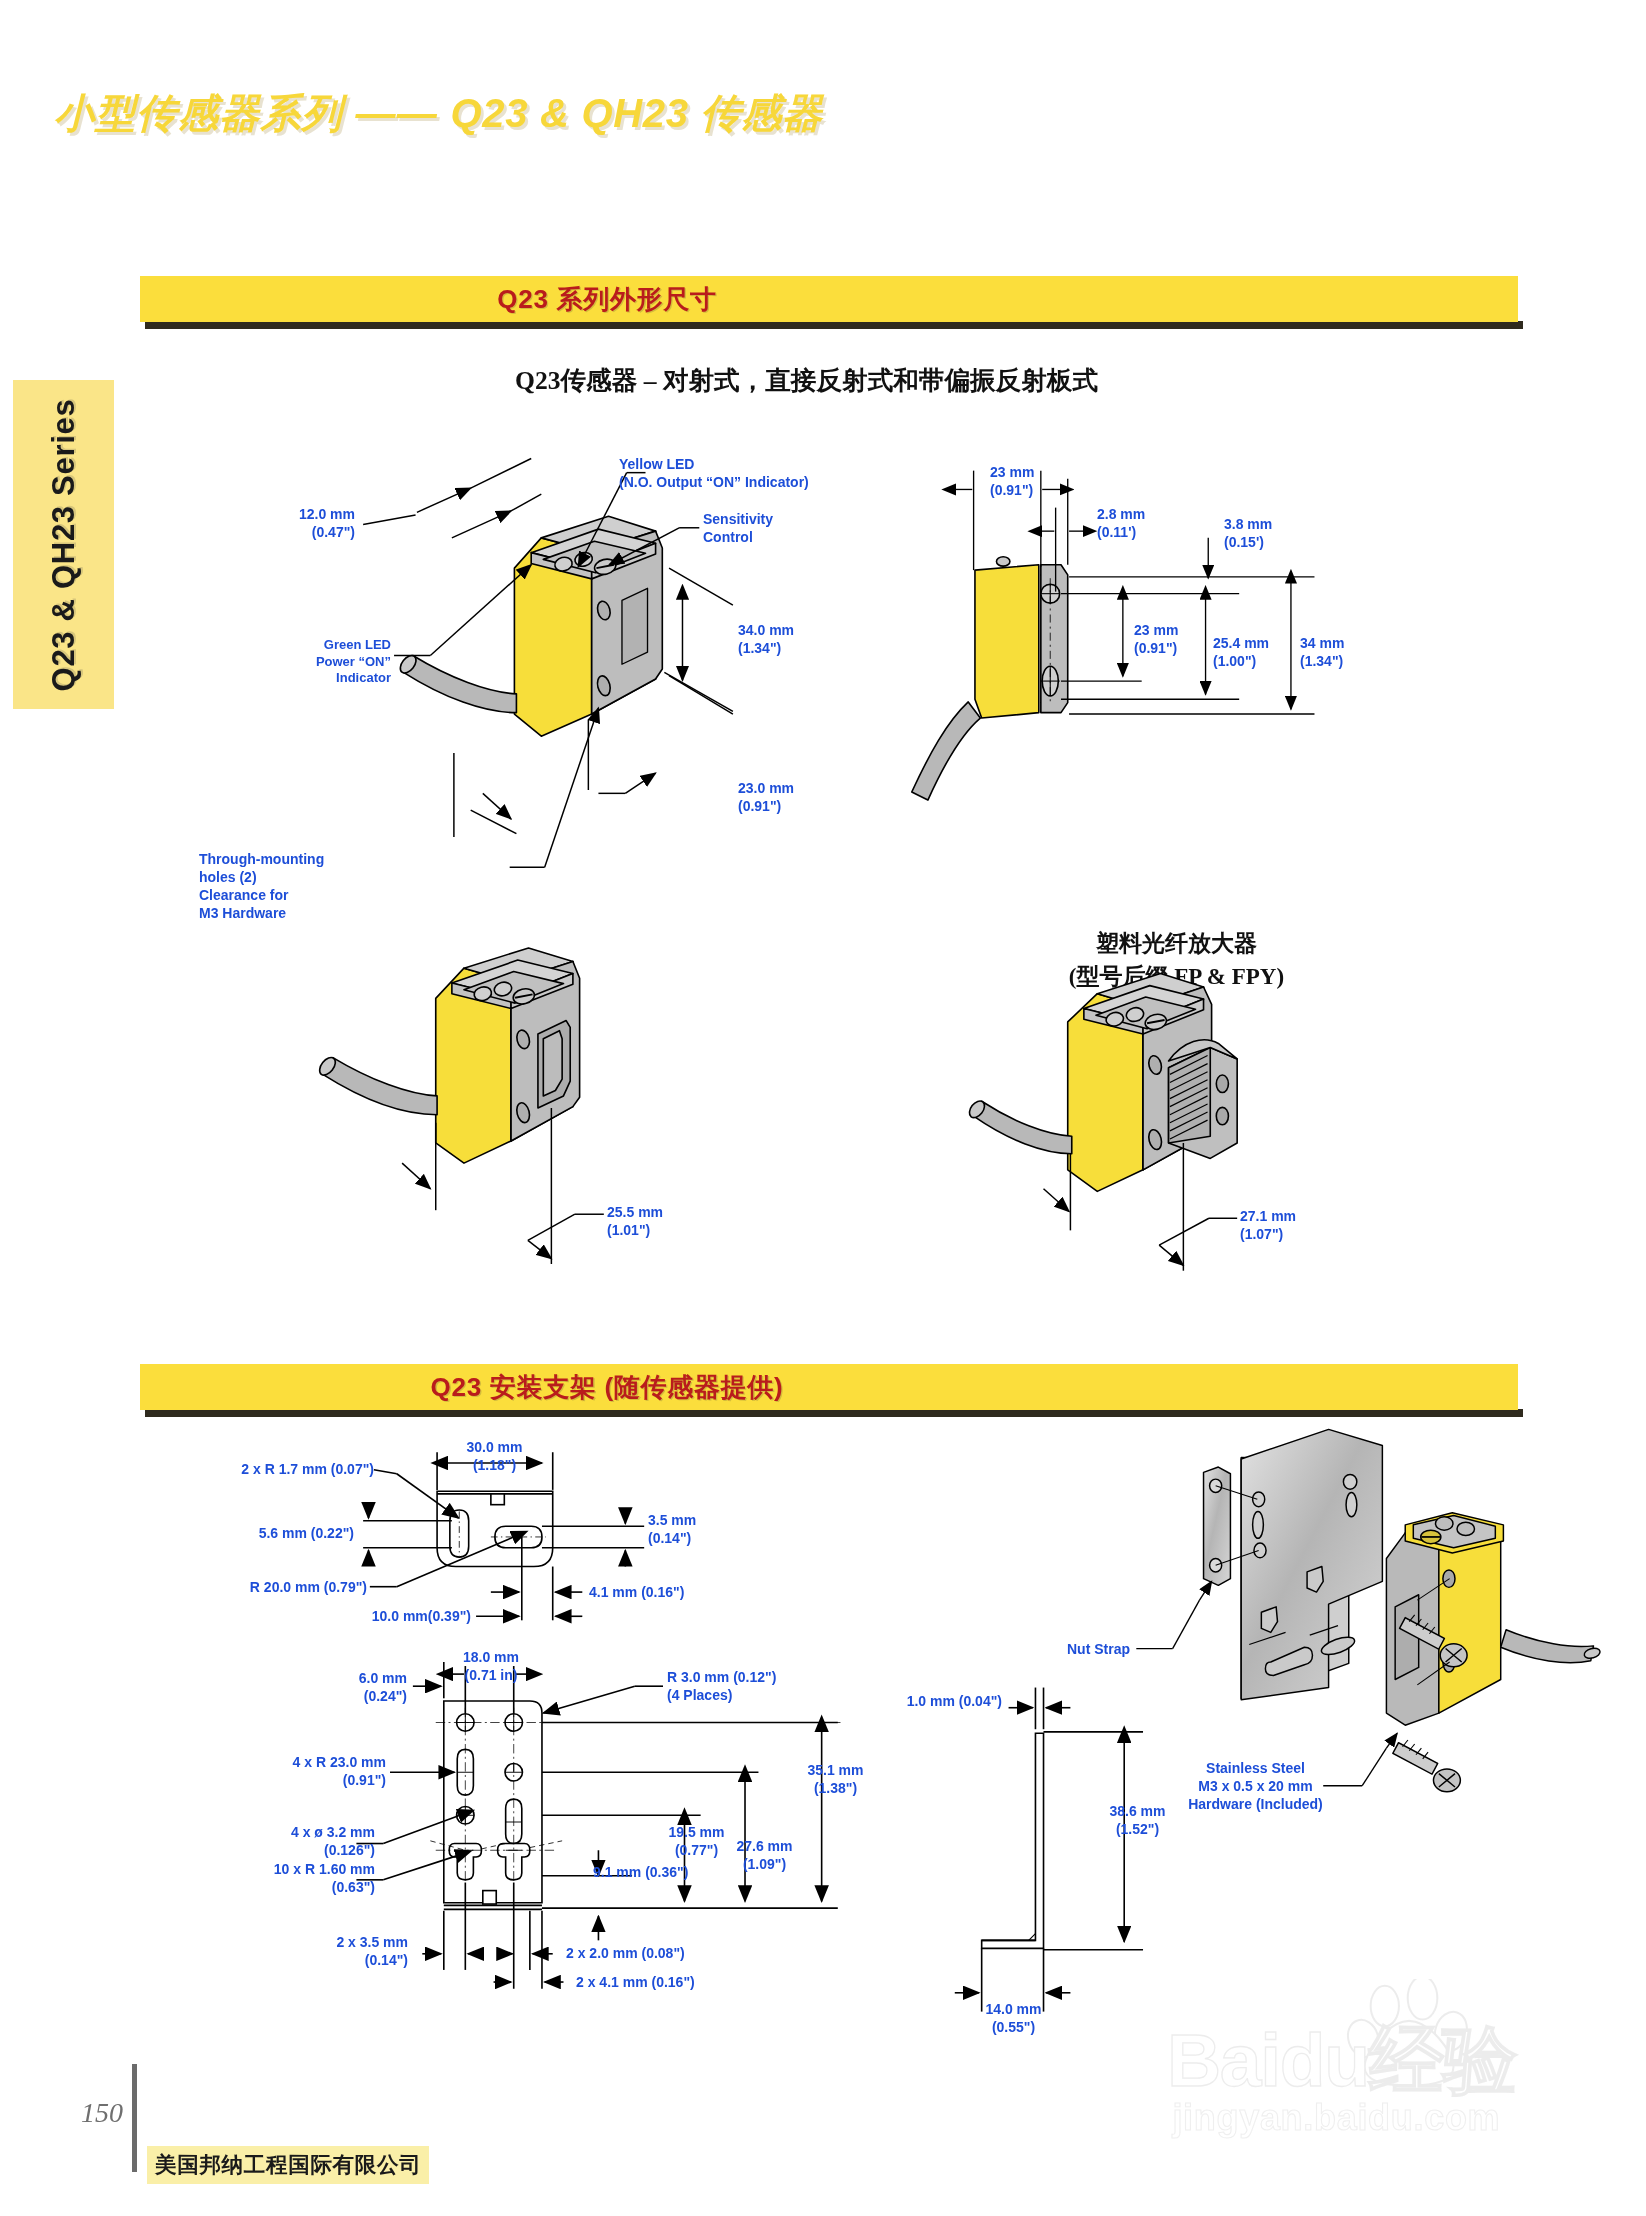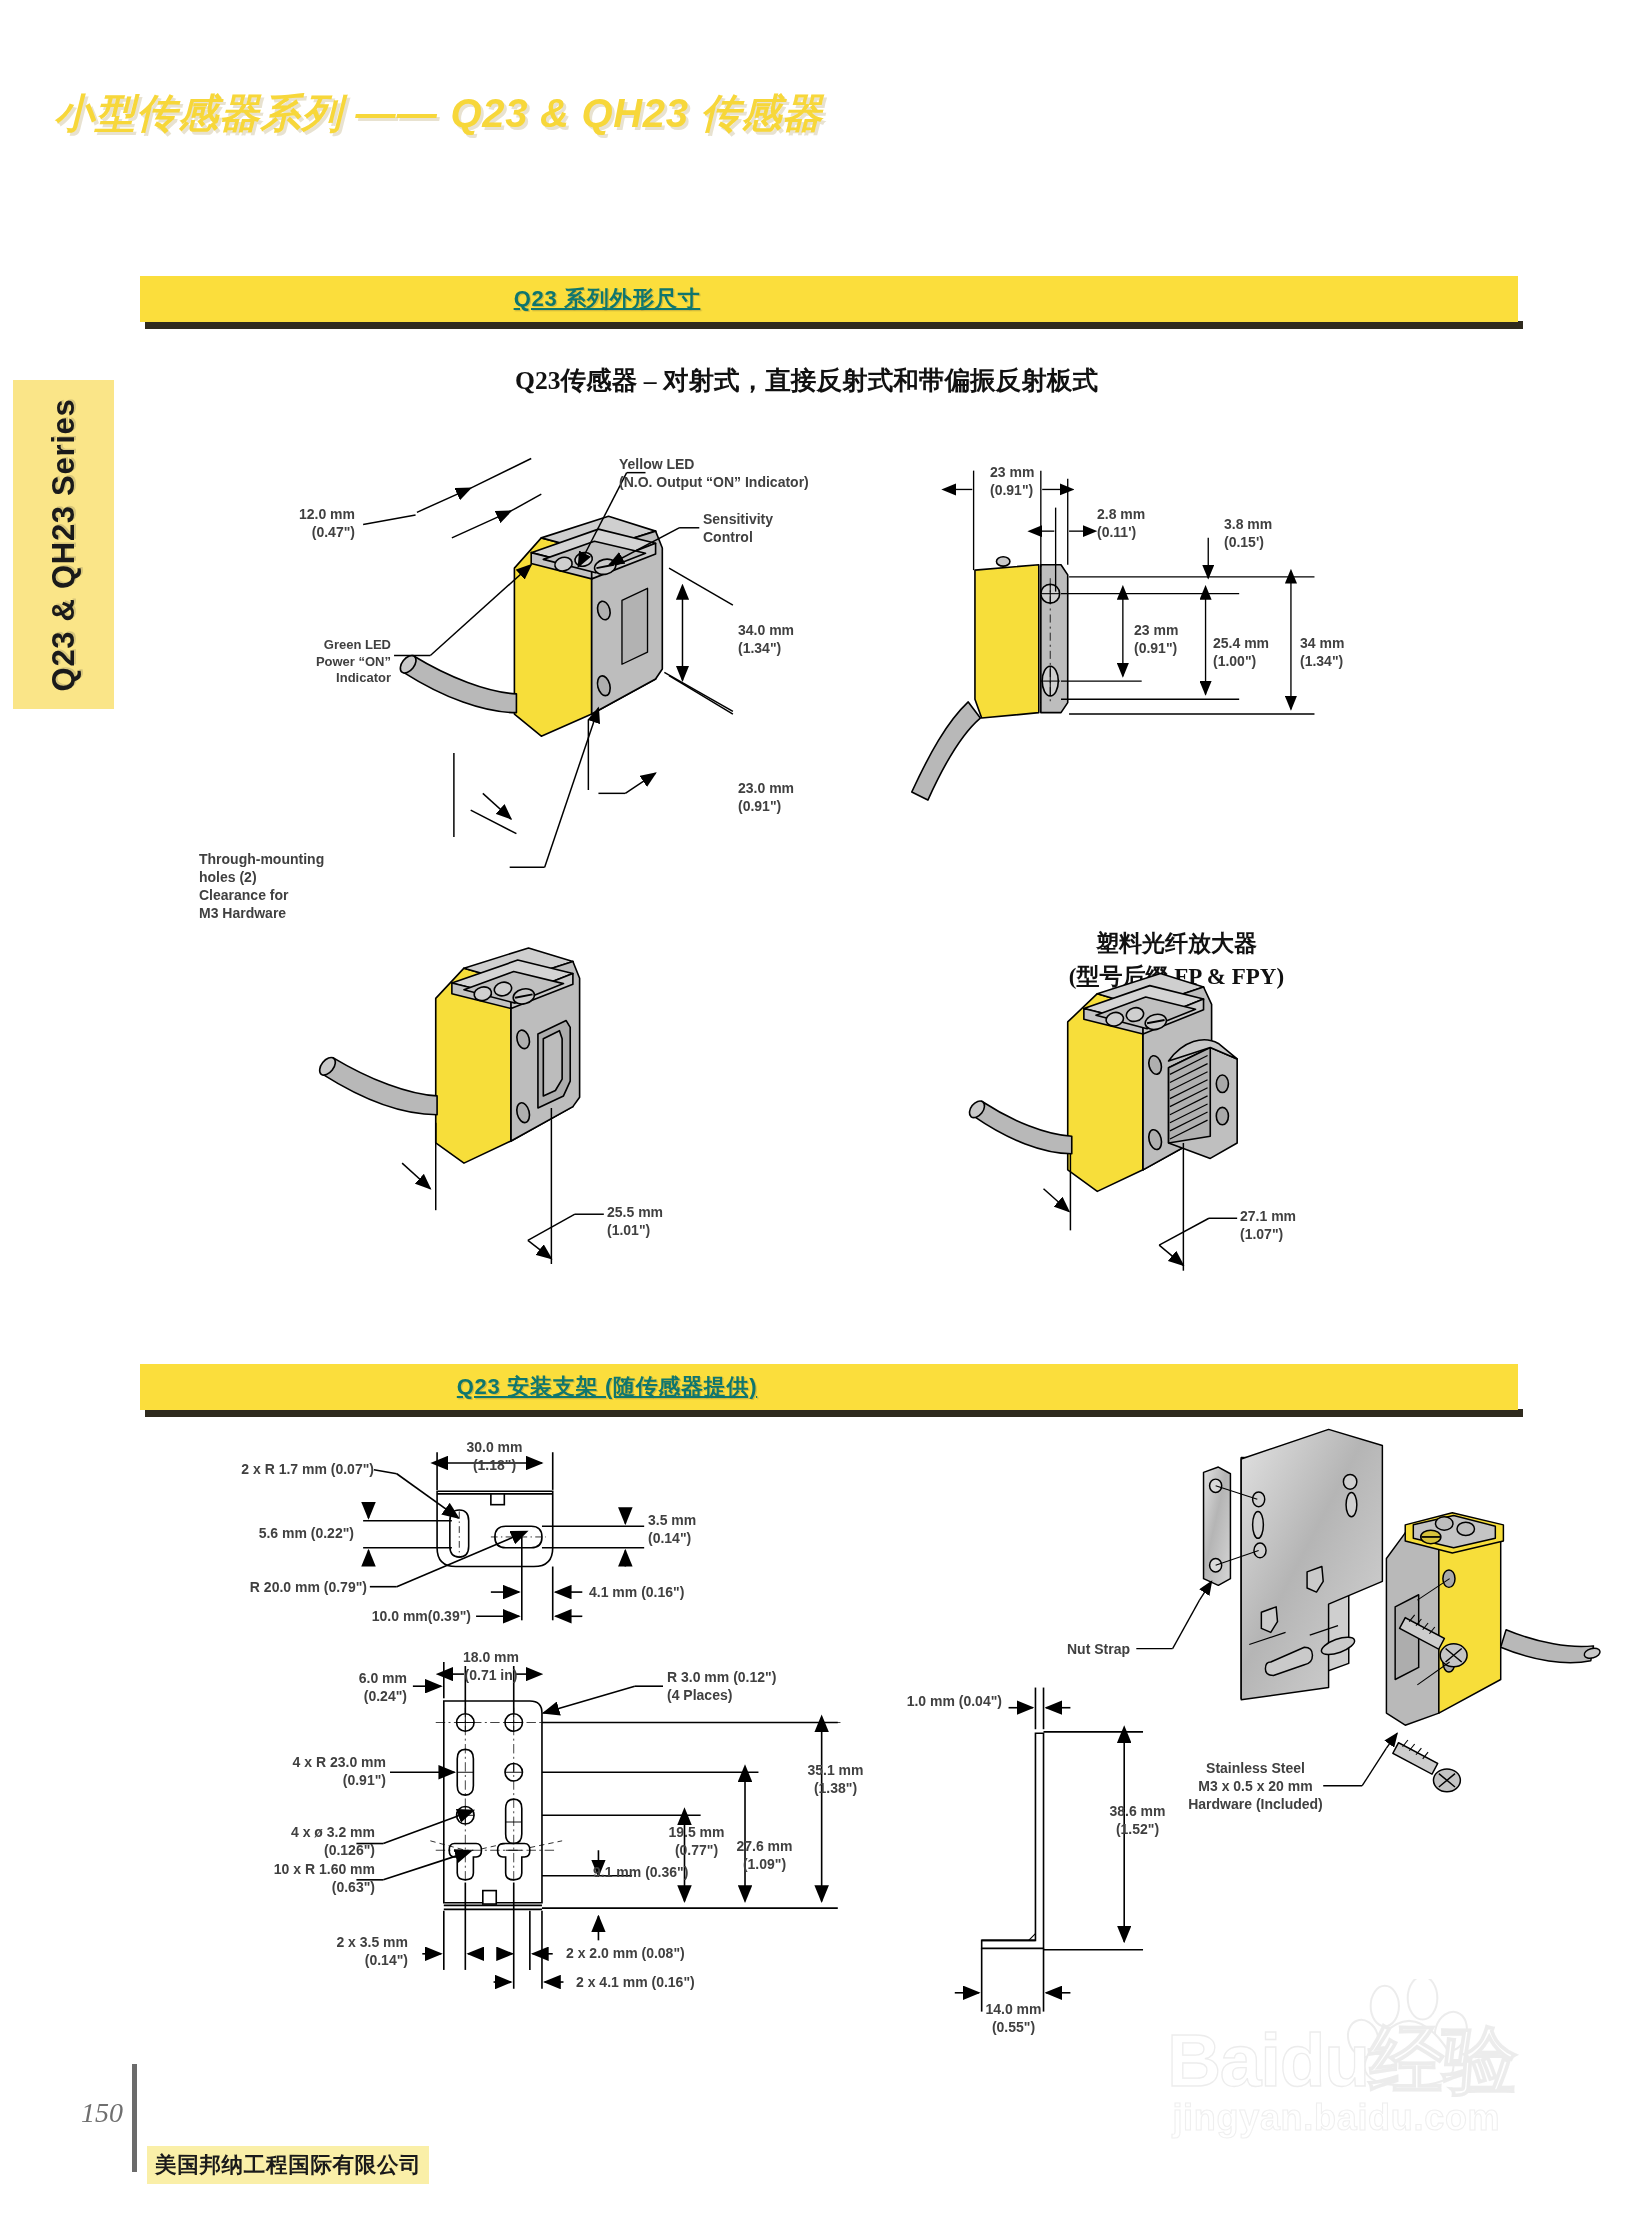--- a/index.html
+++ b/index.html
@@ -50,41 +50,40 @@
   .banner {
     position:absolute; left:140px; width:1378px; height:46px;
     background:#FBDE3C;
     display:flex; align-items:center; justify-content:center;
   }
   .banner-shadow {
     position:absolute; left:145px; width:1378px; height:8px;
     background:#2f2a1e;
   }
   .banner span {
-    font-size:22px; font-weight:bold; color:#0f766e;
+    font-size:26px; font-weight:bold; color:#b91c1c;
     letter-spacing:0.7px;
     transform: translateX(-222px);
     text-shadow: 1.3px 1.3px 0 rgba(120,110,60,0.30);
-    text-decoration: underline;
   }
   #banner1 { top:276px; }
   #banner1s { top:321px; }
   #banner2 { top:1364px; }
   #banner2s { top:1409px; }
 
   
   .fig-title {
     position:absolute; text-align:center;
     font-family:"Liberation Serif","DejaVu Serif",serif;
     font-weight:bold; color:#111;
     line-height:1.5;
   }
   .lbl {
     position:absolute;
-    font-size:11.4px; font-weight:bold; color:#404040;
+    font-size:11.4px; font-weight:bold; color:#1d4ed8;
     line-height:1.28; white-space:pre-line;
   }
   .lbl.c { text-align:center; }
   .lbl.r { text-align:right; }
 
   
   .svglayer { position:absolute; left:0; top:0; width:1646px; height:2216px; pointer-events:none; }
 
   
   .footer-rule {

